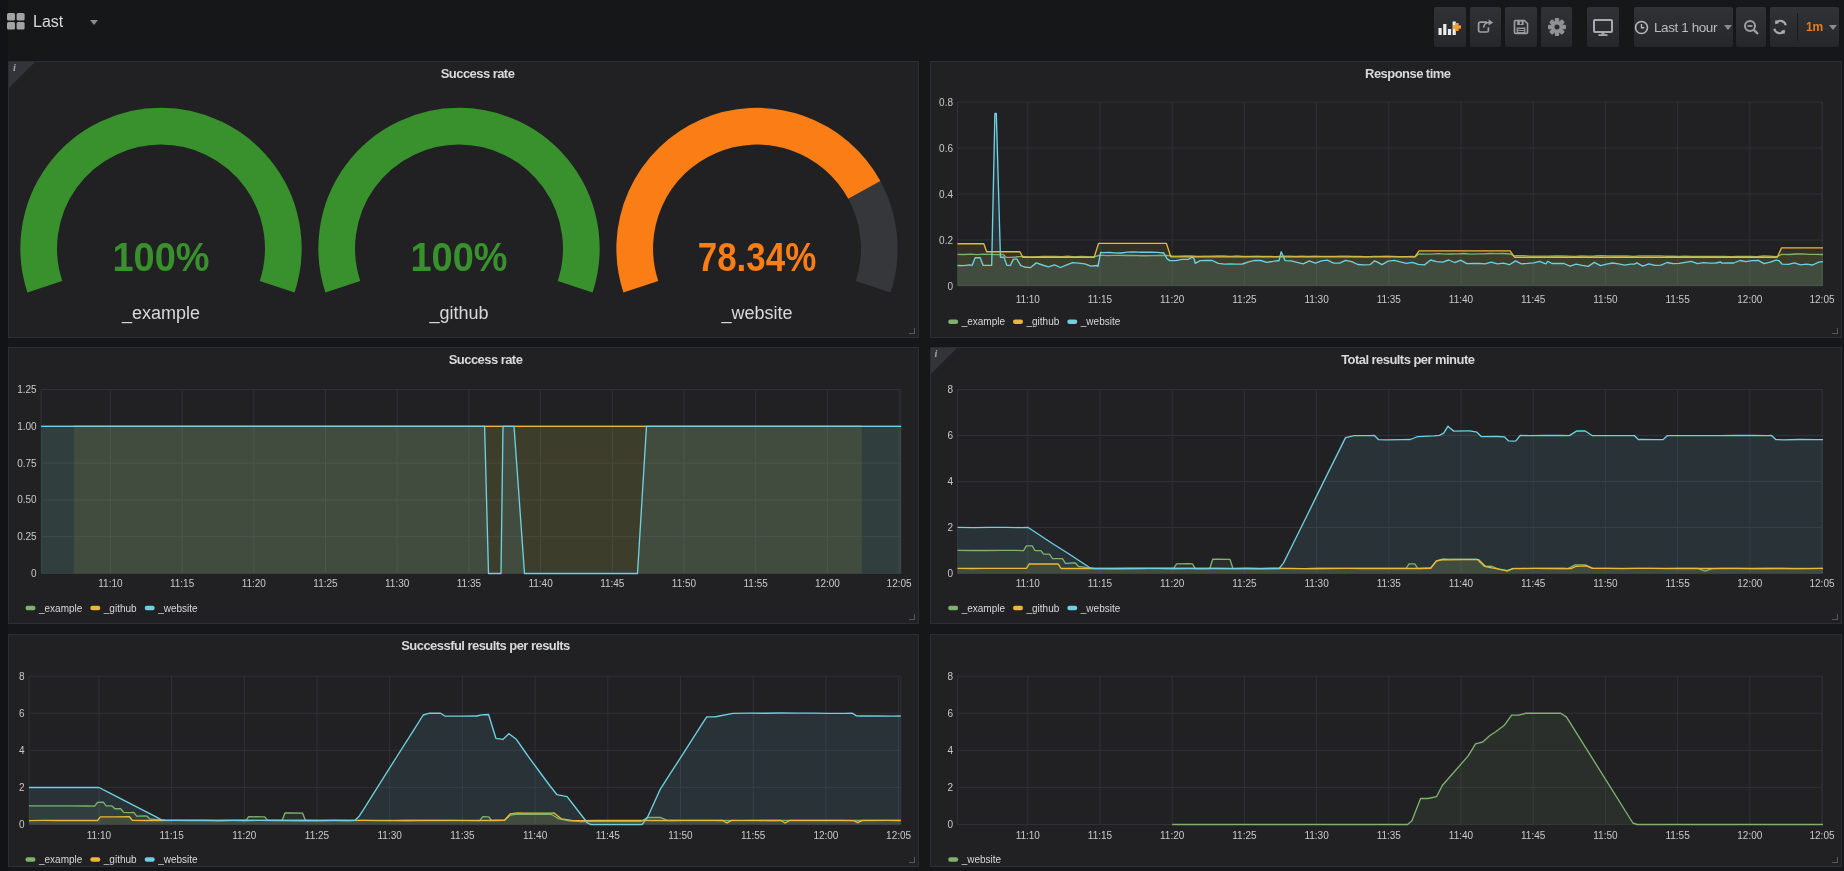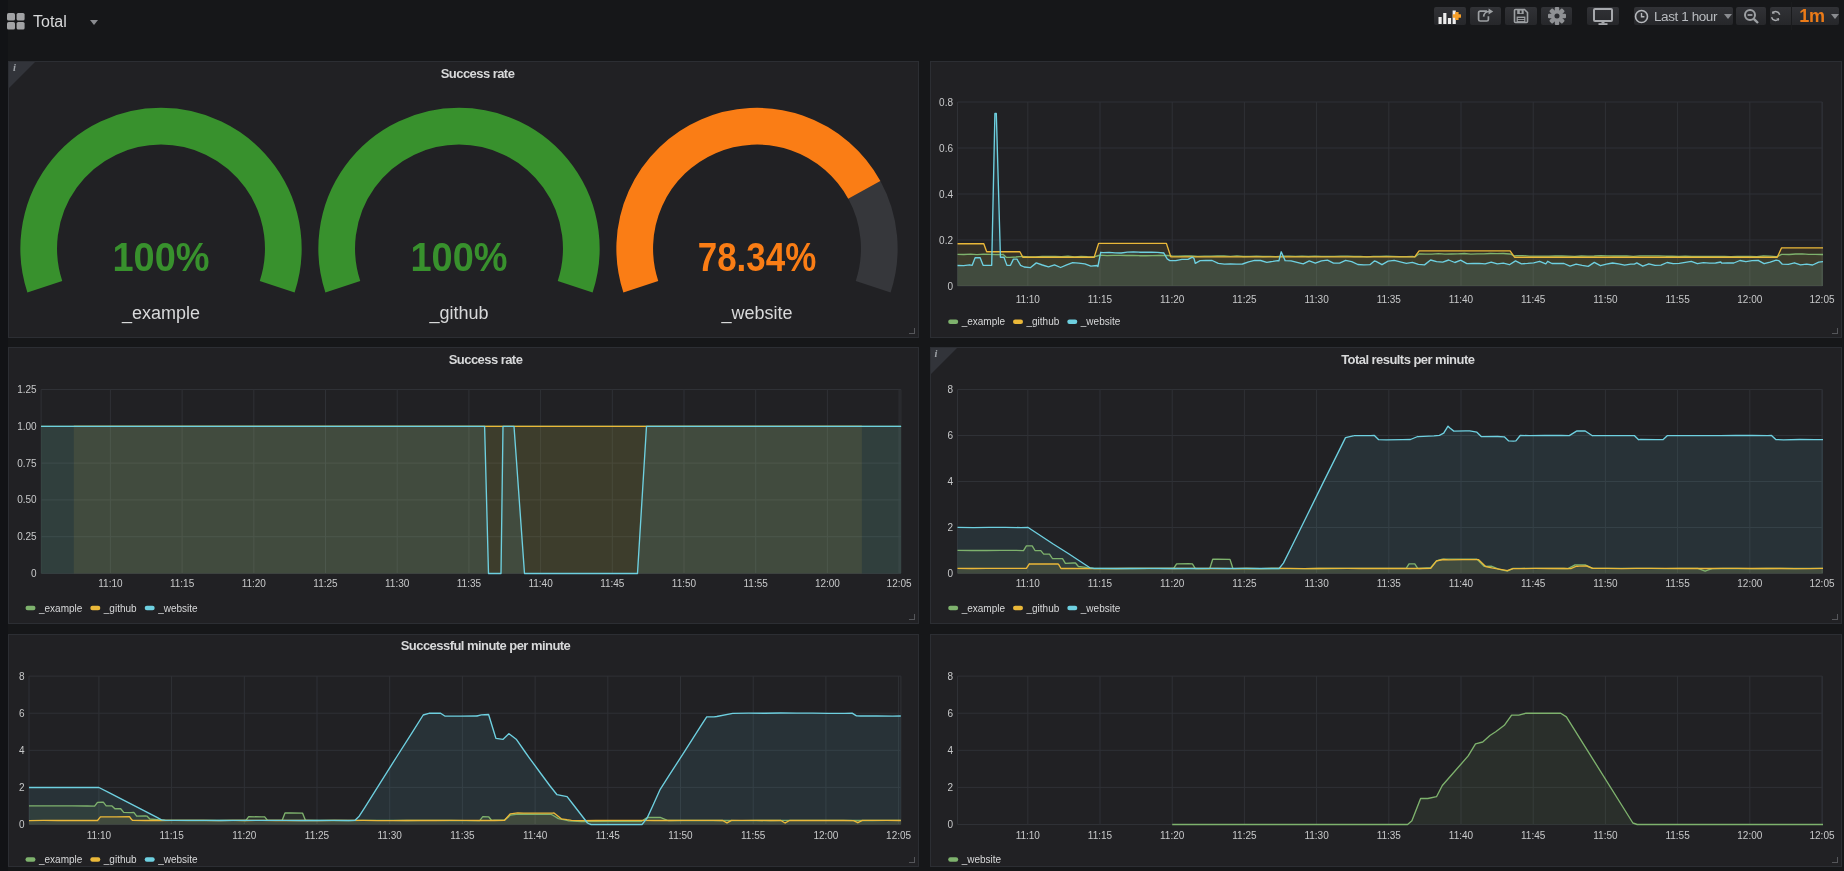--- a/index.html
+++ b/index.html
@@ -1,44 +1,44 @@
 <!DOCTYPE html>
 <html><head><meta charset="utf-8"><style>
 * { margin:0; padding:0; box-sizing:border-box; }
 html,body { width:1844px; height:871px; background:#161719; font-family:"Liberation Sans",sans-serif; overflow:hidden; }
 #lstrip { position:absolute; left:0; top:0; width:8px; height:871px; background:#121316; }
 #nav { position:absolute; left:0; top:0; width:1844px; height:42px; }
 #gridicon { position:absolute; left:7px; top:13px; }
 #dtitle { position:absolute; left:33px; top:13px; font-size:16px; color:#d8d9da; letter-spacing:0; }
 #nav > .caret { position:absolute; left:82px; top:20px; }
 .caret { display:inline-block; width:0; height:0; border-left:4.5px solid transparent; border-right:4.5px solid transparent; border-top:5px solid #8a8c90; vertical-align:2px; }
-.tbtn { position:absolute; top:7px; height:18px; background:linear-gradient(#313236,#26272a); border-radius:2px; display:flex; align-items:center; justify-content:center; white-space:nowrap; }
+.tbtn { position:absolute; top:7px; height:40px; background:linear-gradient(#313236,#26272a); border-radius:2px; display:flex; align-items:center; justify-content:center; white-space:nowrap; }
 .tbtxt { color:#b9bcc0; font-size:13.5px; letter-spacing:-0.4px; margin-left:5px; white-space:nowrap; }
 .tbdiv { display:inline-block; width:1px; height:27.7px; background:#1a1b1d; margin:0 8px 0 9px; }
-.tborange { color:#eb7b18; font-size:18px; font-weight:bold; letter-spacing:-0.3px; }
+.tborange { color:#eb7b18; font-size:12px; font-weight:bold; letter-spacing:-0.3px; }
 .panel { position:absolute; background:#212124; border:1px solid #2c2e33; }
 .ptitle { position:absolute; left:0; right:0; top:3.5px; text-align:center; color:#d8d9da; font-size:13px; font-weight:bold; letter-spacing:-0.55px;padding-left:44px; }
 .corner { position:absolute; left:0; top:0; width:0; height:0; border-top:26px solid #32343a; border-right:26px solid transparent; }
 .cornertxt { position:absolute; left:4px; top:0px; color:#9fa3a8; font-size:10.5px; font-family:"Liberation Serif",serif; font-style:italic; font-weight:bold; }
 .resize { position:absolute; right:3px; bottom:3px; width:6px; height:6px; border-right:1.5px solid #55565a; border-bottom:1.5px solid #55565a; }
 svg text { font-family:"Liberation Sans",sans-serif; }
 </style></head>
 <body>
 <div id="lstrip"></div>
 
 <div id="nav">
   <svg id="gridicon" width="18" height="17" viewBox="0 0 18 17">
       <g fill="#a2a3a5">
         <rect x="0" y="0" width="8" height="7.6" rx="1.6"></rect>
         <rect x="9.6" y="0" width="8" height="7.6" rx="1.6"></rect>
         <rect x="0" y="9" width="8" height="7.6" rx="1.6"></rect>
         <rect x="9.6" y="9" width="8" height="7.6" rx="1.6"></rect>
       </g>
     </svg>
-  <span id="dtitle">Total</span>
+  <span id="dtitle">Last</span>
     <span class="caret" style="margin-left:8px"></span>
   <div class="tbtn" style="left:1434px;width:31.6px">
       <svg width="23" height="19" viewBox="0 0 23 19">
         <g fill="#ececec">
 <rect x="0.5" y="10" width="3.2" height="7"></rect>
           <rect x="5.2" y="6" width="3.2" height="11"></rect>
           <rect x="9.9" y="11" width="3.2" height="6"></rect>
           <rect x="14.6" y="3.5" width="3.2" height="13.5"></rect>
         </g>
 <g fill="#f59e27">
@@ -131,20 +131,21 @@
       <text x="450" y="209" font-size="40" font-weight="bold" fill="#38912d" text-anchor="middle" textLength="97" lengthAdjust="spacingAndGlyphs">100%</text>
       <text x="450" y="256.5" font-size="18" fill="#d8d9da" text-anchor="middle">_github</text>
       <path d="M855.30 127.82 A122.3 122.3 0 0 1 864.18 224.70" fill="none" stroke="#36373b" stroke-width="36.7"></path>
       <path d="M631.82 224.70 A122.3 122.3 0 0 1 855.30 127.82" fill="none" stroke="#fa7d15" stroke-width="36.7"></path>
       <text x="748" y="209" font-size="40" font-weight="bold" fill="#fa7d15" text-anchor="middle" textLength="118.5" lengthAdjust="spacingAndGlyphs">78.34%</text>
       <text x="748" y="256.5" font-size="18" fill="#d8d9da" text-anchor="middle">_website</text>
     </svg>
     <div class="resize"></div>
   </div>
 <div class="panel" style="left:929.5px;top:61px;width:912.5px;height:276.5px">
+    <div class="ptitle" style="transform:translateX(0px)">Response time</div>
     <svg width="912.5" height="276.5" viewBox="0 0 912.5 276.5" style="position:absolute;left:0;top:0">
       <line x1="26.5" y1="224.0" x2="891.3" y2="224.0" stroke="#2f3136" stroke-width="1"></line>
       <text x="22.0" y="227.5" font-size="10" fill="#c8c9ca" text-anchor="end">0</text>
       <line x1="26.5" y1="178.0" x2="891.3" y2="178.0" stroke="#2f3136" stroke-width="1"></line>
       <text x="22.0" y="181.5" font-size="10" fill="#c8c9ca" text-anchor="end">0.2</text>
       <line x1="26.5" y1="132.0" x2="891.3" y2="132.0" stroke="#2f3136" stroke-width="1"></line>
       <text x="22.0" y="135.5" font-size="10" fill="#c8c9ca" text-anchor="end">0.4</text>
       <line x1="26.5" y1="86.0" x2="891.3" y2="86.0" stroke="#2f3136" stroke-width="1"></line>
       <text x="22.0" y="89.5" font-size="10" fill="#c8c9ca" text-anchor="end">0.6</text>
       <line x1="26.5" y1="40.0" x2="891.3" y2="40.0" stroke="#2f3136" stroke-width="1"></line>
@@ -296,21 +297,21 @@
       <rect x="17.2" y="257.8" width="10" height="4.4" rx="2.2" fill="#7EB26D"></rect>
       <text x="30.7" y="263.6" font-size="10" fill="#d8d9da">_example</text>
       <rect x="82.0" y="257.8" width="10" height="4.4" rx="2.2" fill="#EAB839"></rect>
       <text x="95.5" y="263.6" font-size="10" fill="#d8d9da">_github</text>
       <rect x="136.3" y="257.8" width="10" height="4.4" rx="2.2" fill="#6ED0E0"></rect>
       <text x="149.8" y="263.6" font-size="10" fill="#d8d9da">_website</text>
     </svg>
     <div class="resize"></div>
   </div>
 <div class="panel" style="left:8px;top:633.5px;width:911px;height:233.5px">
-    <div class="ptitle" style="transform:translateX(0px)">Successful minute per minute</div>
+    <div class="ptitle" style="transform:translateX(0px)">Successful results per results</div>
     <svg width="911" height="233.5" viewBox="0 0 911 233.5" style="position:absolute;left:0;top:0">
       <line x1="20.0" y1="189.5" x2="891.9" y2="189.5" stroke="#2f3136" stroke-width="1"></line>
       <text x="15.5" y="193.0" font-size="10" fill="#c8c9ca" text-anchor="end">0</text>
       <line x1="20.0" y1="152.4" x2="891.9" y2="152.4" stroke="#2f3136" stroke-width="1"></line>
       <text x="15.5" y="155.9" font-size="10" fill="#c8c9ca" text-anchor="end">2</text>
       <line x1="20.0" y1="115.3" x2="891.9" y2="115.3" stroke="#2f3136" stroke-width="1"></line>
       <text x="15.5" y="118.8" font-size="10" fill="#c8c9ca" text-anchor="end">4</text>
       <line x1="20.0" y1="78.2" x2="891.9" y2="78.2" stroke="#2f3136" stroke-width="1"></line>
       <text x="15.5" y="81.7" font-size="10" fill="#c8c9ca" text-anchor="end">6</text>
       <line x1="20.0" y1="41.1" x2="891.9" y2="41.1" stroke="#2f3136" stroke-width="1"></line>

